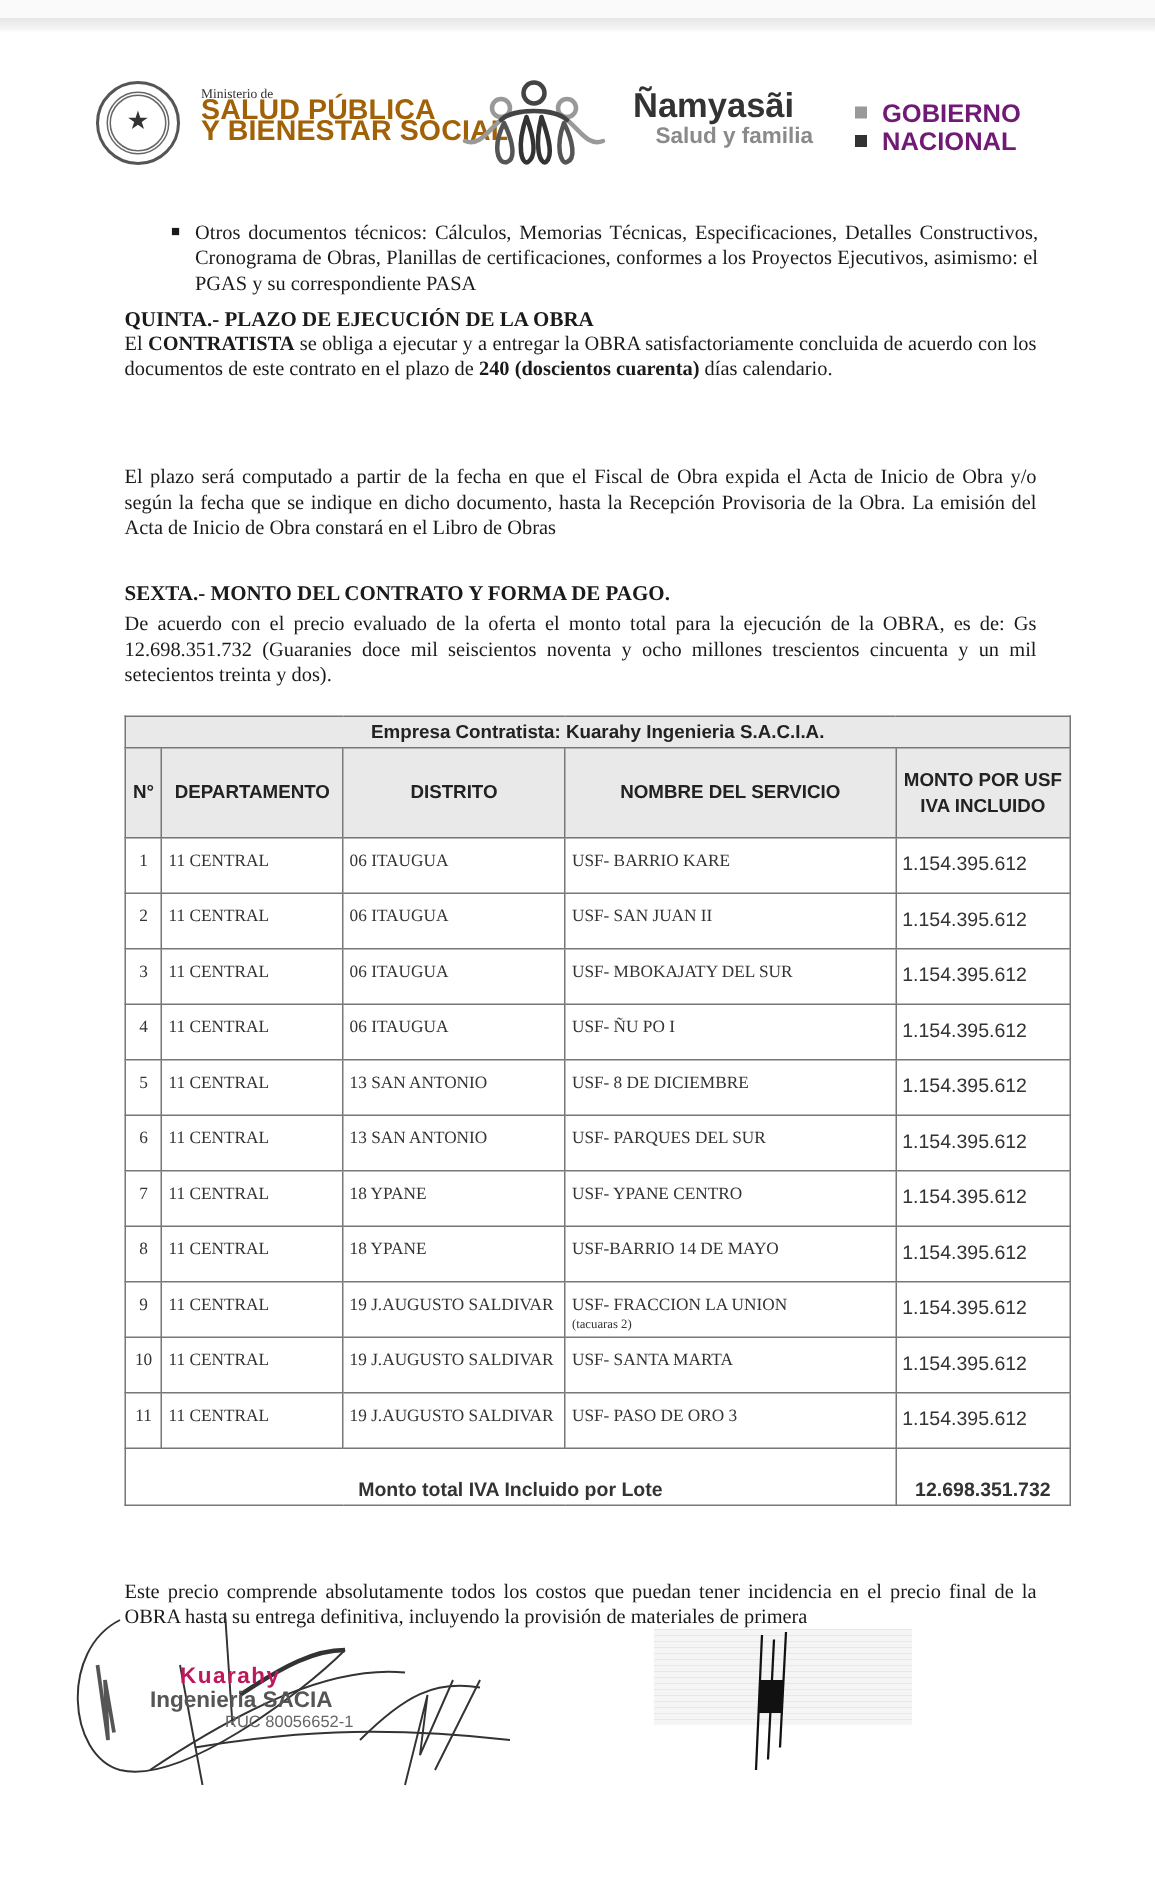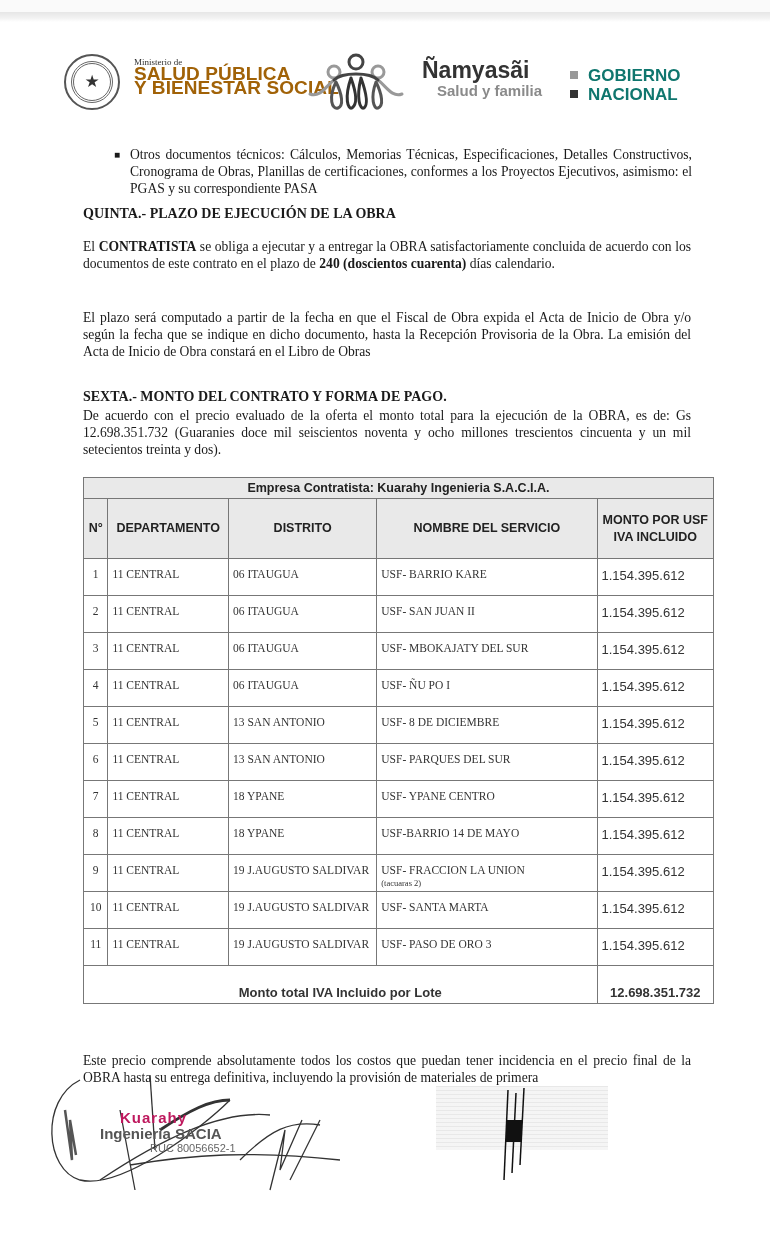--- a/index.html
+++ b/index.html
@@ -20,21 +20,21 @@
   .seal .star { position: absolute; left: 0; top: 15px; width: 52px; text-align: center;
     font-size: 17px; color: #333; font-family: "DejaVu Sans", sans-serif; }
   .ministry { position: absolute; left: 72px; top: 5px; font-family: "Liberation Sans", sans-serif; }
   .ministry .small { font-family: "Liberation Serif", serif; font-size: 9px; color: #333; }
   .ministry .big { font-size: 19px; font-weight: bold; line-height: 14px; color: #a16207; letter-spacing: 0.1px; }
   .family-icon { position: absolute; left: 244px; top: 0; width: 100px; height: 62px; }
   .namyasai { position: absolute; left: 360px; top: 6px; font-family: "Liberation Sans", sans-serif; }
   .namyasai .t1 { font-size: 23px; font-weight: bold; color: #333; line-height: 24px; }
   .namyasai .t2 { font-size: 15px; font-weight: bold; color: #8a8a8a; line-height: 17px; margin-left: 15px; }
   .gobierno { position: absolute; left: 508px; top: 14px; font-family: "Liberation Sans", sans-serif; }
-  .gobierno .row { font-size: 17px; font-weight: bold; line-height: 19px; color: #0f766e; }
+  .gobierno .row { font-size: 17px; font-weight: bold; line-height: 19px; color: #701a75; }
   .gobierno .sq { display: inline-block; width: 8px; height: 8px; margin-right: 10px; vertical-align: 2px; }
 
   
   .p { position: absolute; left: 83px; width: 608px; font-size: 13.6px; line-height: 17px;
     text-align: justify; text-align-last: left; }
   .bullet-wrap { position: absolute; left: 130px; top: 146px; width: 562px; font-size: 13.6px; line-height: 17px; text-align: justify; }
   .bullet-dot { position: absolute; left: -16px; top: 0; font-size: 10px; }
   .h { position: absolute; left: 83px; font-size: 14px; font-weight: bold; }
 
   
@@ -104,21 +104,21 @@
     <div class="row"><span class="sq" style="background:#333"></span><span>NACIONAL</span></div>
   </div>
 </div>
 
 <div class="bullet-wrap">
   <span class="bullet-dot">■</span>
   <span>Otros documentos técnicos: Cálculos, Memorias Técnicas, Especificaciones, Detalles Constructivos, Cronograma de Obras, Planillas de certificaciones, conformes a los Proyectos Ejecutivos, asimismo: el PGAS y su correspondiente PASA</span>
 </div>
 
 <div class="h" style="top:206px">QUINTA.- PLAZO DE EJECUCIÓN DE LA OBRA</div>
-<div class="p" style="top:238px">
+<div class="p" style="top:220px">
   <span>El </span><b>CONTRATISTA</b><span> se obliga a ejecutar y a entregar la OBRA satisfactoriamente concluida de acuerdo con los documentos de este contrato en el plazo de </span><b>240 (doscientos cuarenta)</b><span> días calendario.</span>
 </div>
 <div class="p" style="top:309px">El plazo será computado a partir de la fecha en que el Fiscal de Obra expida el Acta de Inicio de Obra y/o según la fecha que se indique en dicho documento, hasta la Recepción Provisoria de la Obra. La emisión del Acta de Inicio de Obra constará en el Libro de Obras</div>
 
 <div class="h" style="top:389px">SEXTA.- MONTO DEL CONTRATO Y FORMA DE PAGO.</div>
 <div class="p" style="top:407px">De acuerdo con el precio evaluado de la oferta el monto total para la ejecución de la OBRA, es de: Gs 12.698.351.732 (Guaranies doce mil seiscientos noventa y ocho millones trescientos cincuenta y un mil setecientos treinta y dos).</div>
 
 <table class="t">
   <tbody>
       <tr class="cap">

